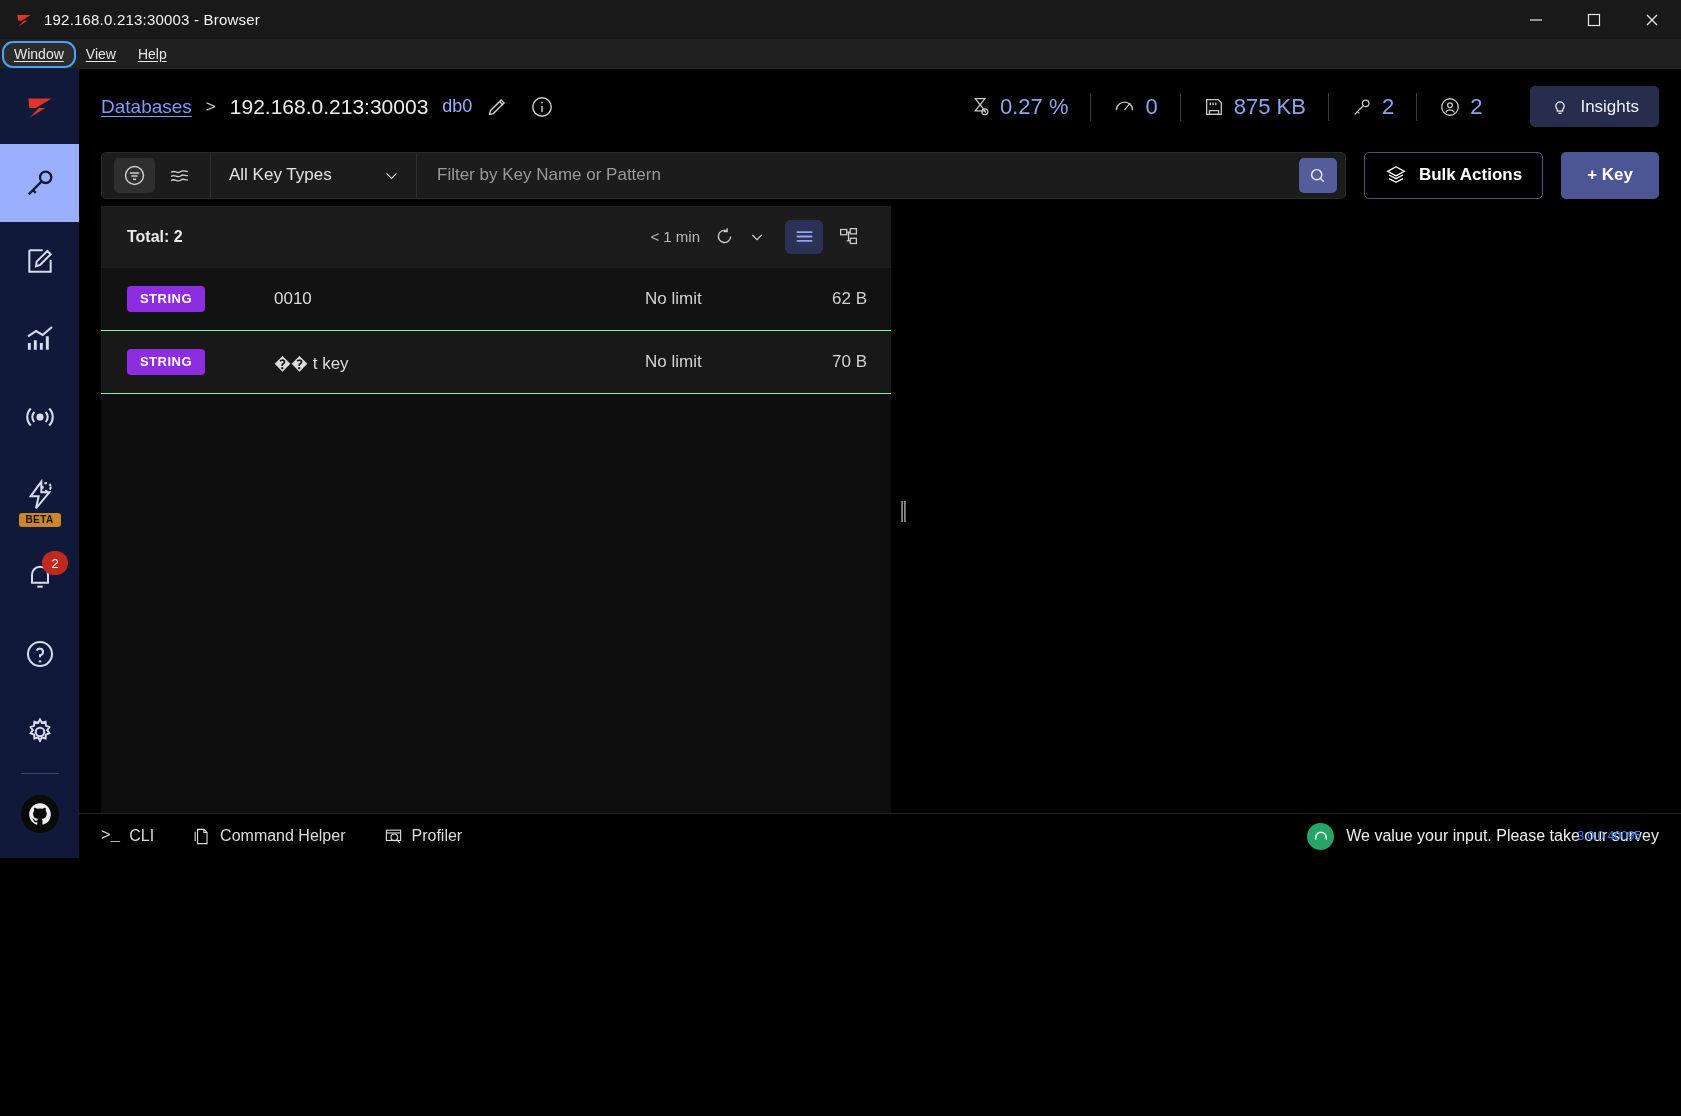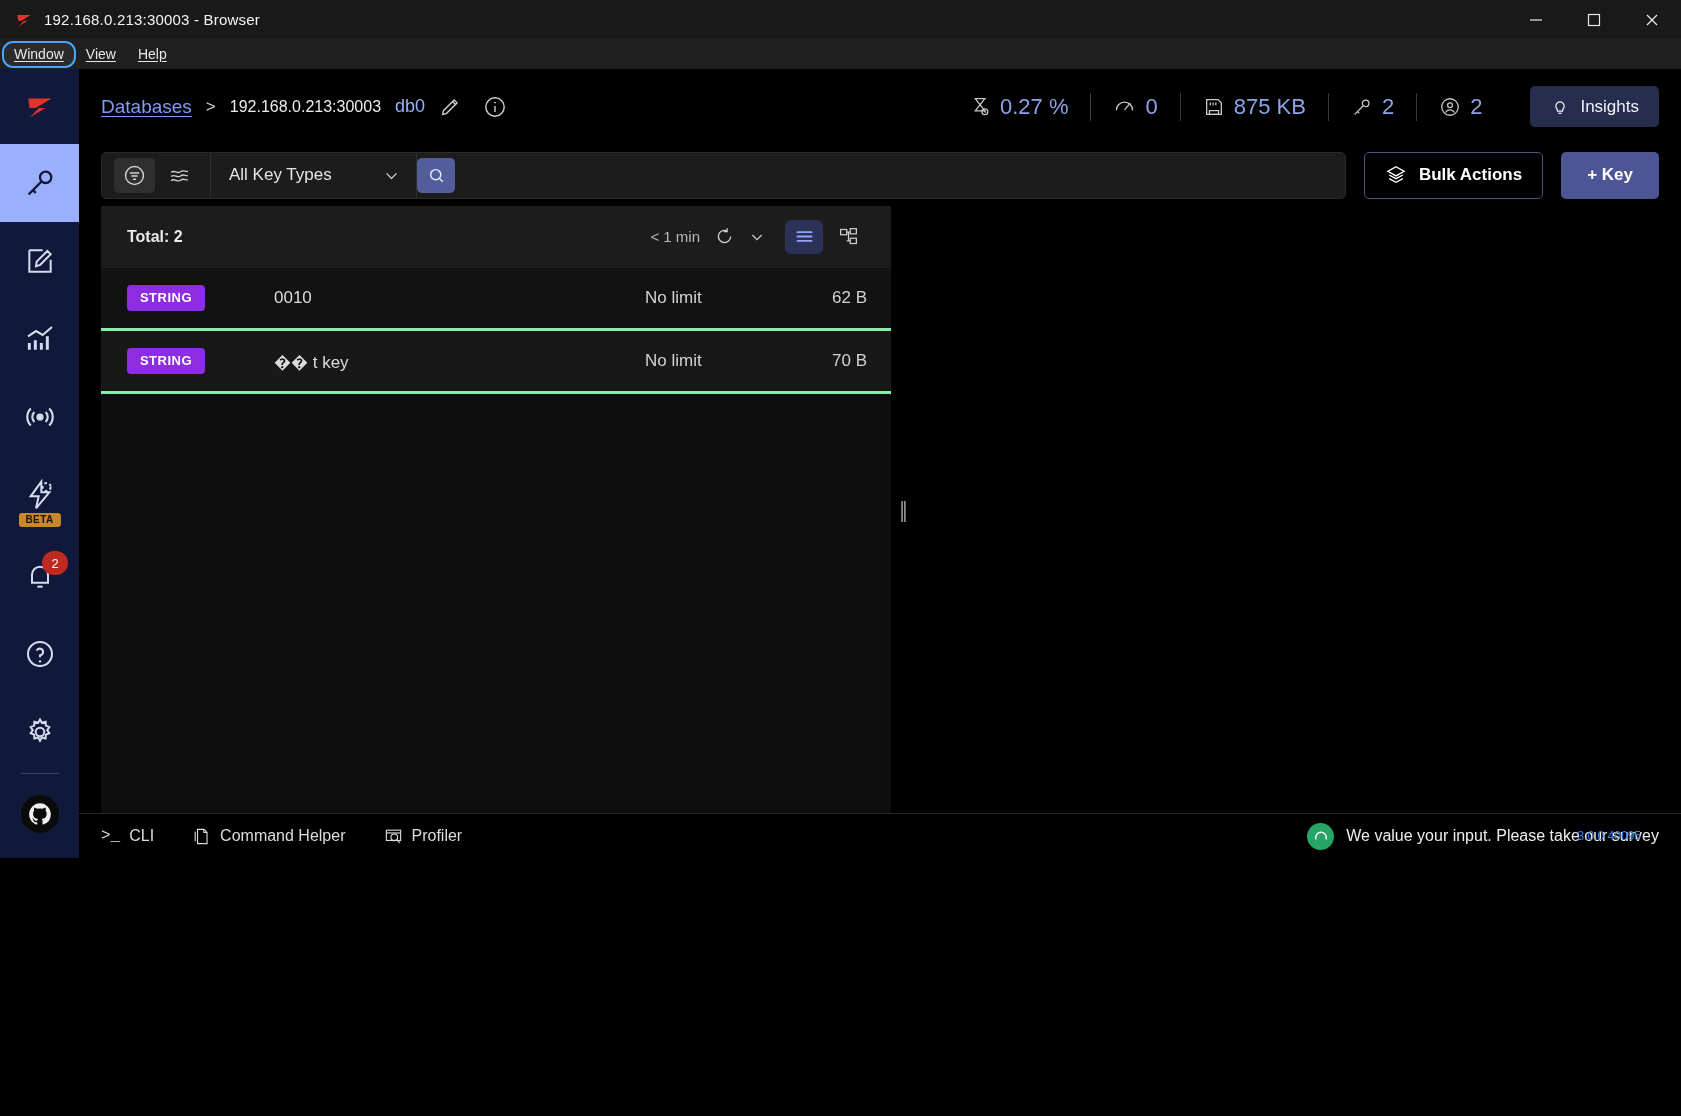--- a/index.html
+++ b/index.html
@@ -68,21 +68,21 @@
   
   .main { flex: 1; display: flex; flex-direction: column; background: #000; min-width: 0; }
 
   
   .header {
     height: 75px; display: flex; align-items: center; padding: 0 22px 0 22px; gap: 0; flex: 0 0 75px;
   }
   .crumbs { display: flex; align-items: center; gap: 14px; }
   .crumb-link { color: #7f9bf5; font-size: 19px; text-decoration: underline; text-underline-offset: 3px; }
   .crumb-sep { color: #cfcfcf; font-size: 17px; }
-  .crumb-cur { color: #ececec; font-size: 16px; }
+  .crumb-cur { color: #ececec; font-size: 21px; }
   .dbname { color: #9ab0ff; font-size: 18px; margin-left: 14px; }
   .hdr-ico { color: #cfcfcf; display: flex; align-items: center; }
   .hdr-spacer { flex: 1; }
   .stats { display: flex; align-items: center; }
   .stat { display: flex; align-items: center; gap: 9px; padding: 0 22px; color: #8ea4e8; font-size: 22px; }
   .stat svg { color: #c9c9c9; }
   .stat-sep { width: 1px; height: 28px; background: #3a3a3a; }
   .insights-btn {
     display: flex; align-items: center; gap: 10px; background: #272e4d; color: #eef1fb;
     border: none; border-radius: 5px; height: 41px; padding: 0 20px; font-size: 17px;
@@ -143,21 +143,21 @@
   .view-toggles { display: flex; align-items: center; gap: 6px; margin-left: 6px; }
   .vt {
     width: 38px; height: 34px; border-radius: 6px; display: flex; align-items: center;
     justify-content: center; color: #cfcfcf;
   }
   .vt.active { background: #2c3157; color: #93a4f4; }
 
   .kl-rows { flex: 1; overflow: hidden; }
   .krow {
     height: 63px; display: flex; align-items: center; padding: 0 24px 0 26px;
-    border-bottom: 3px solid #86efac;
+    border-bottom: 1px solid #86efac;
   }
   .krow:nth-child(odd) { background: #121212; }
   .krow:nth-child(even) { background: #181818; }
   .badge {
     background: #8d2ce0; color: #fff; font-size: 13px; font-weight: bold; letter-spacing: .5px;
     border-radius: 4px; padding: 5px 12px 6px; min-width: 78px; text-align: center;
   }
   .kname { color: #dcdcdc; font-size: 17px; margin-left: 69px; flex: 1; min-width: 0;
            white-space: nowrap; overflow: hidden; text-overflow: ellipsis; }
   .kttl { color: #d2d2d2; font-size: 17px; width: 150px; }
@@ -416,20 +416,23 @@
             </div>
           </div>
           <div class="tg-sep"></div>
           <div class="keytypes">
             <span>All Key Types</span>
             <svg width="17" height="17" viewBox="0 0 24 24" fill="none" stroke="currentColor" stroke-width="1.6">
               <path d="M5 9 L12 16 L19 9"></path>
             </svg>
           </div>
           <div class="tg-sep"></div>
+          <div class="filter-input">
+            <input type="text" placeholder="Filter by Key Name or Pattern" style="">
+          </div>
           <div class="search-btn">
             <svg width="19" height="19" viewBox="0 0 24 24" fill="none" stroke="currentColor" stroke-width="1.8">
               <circle cx="11" cy="11" r="6.4"></circle>
                 <path d="M15.8 15.8 L20 20"></path>
             </svg>
           </div>
         </div>
         <button class="bulk-btn">
           <svg width="22" height="22" viewBox="0 0 24 24" fill="none" stroke="currentColor" stroke-width="1.4">
             <path d="M12 3 L21 8 L12 13 L3 8 Z"></path>

